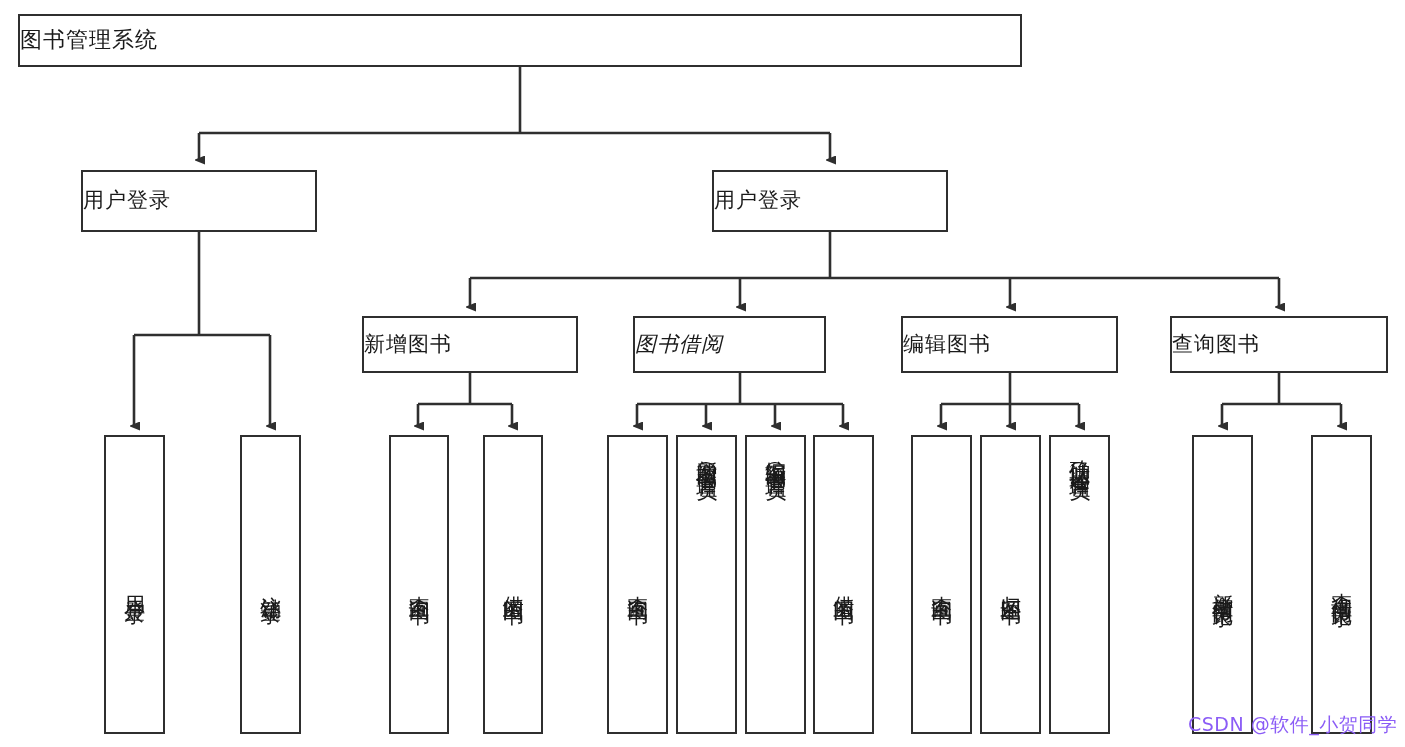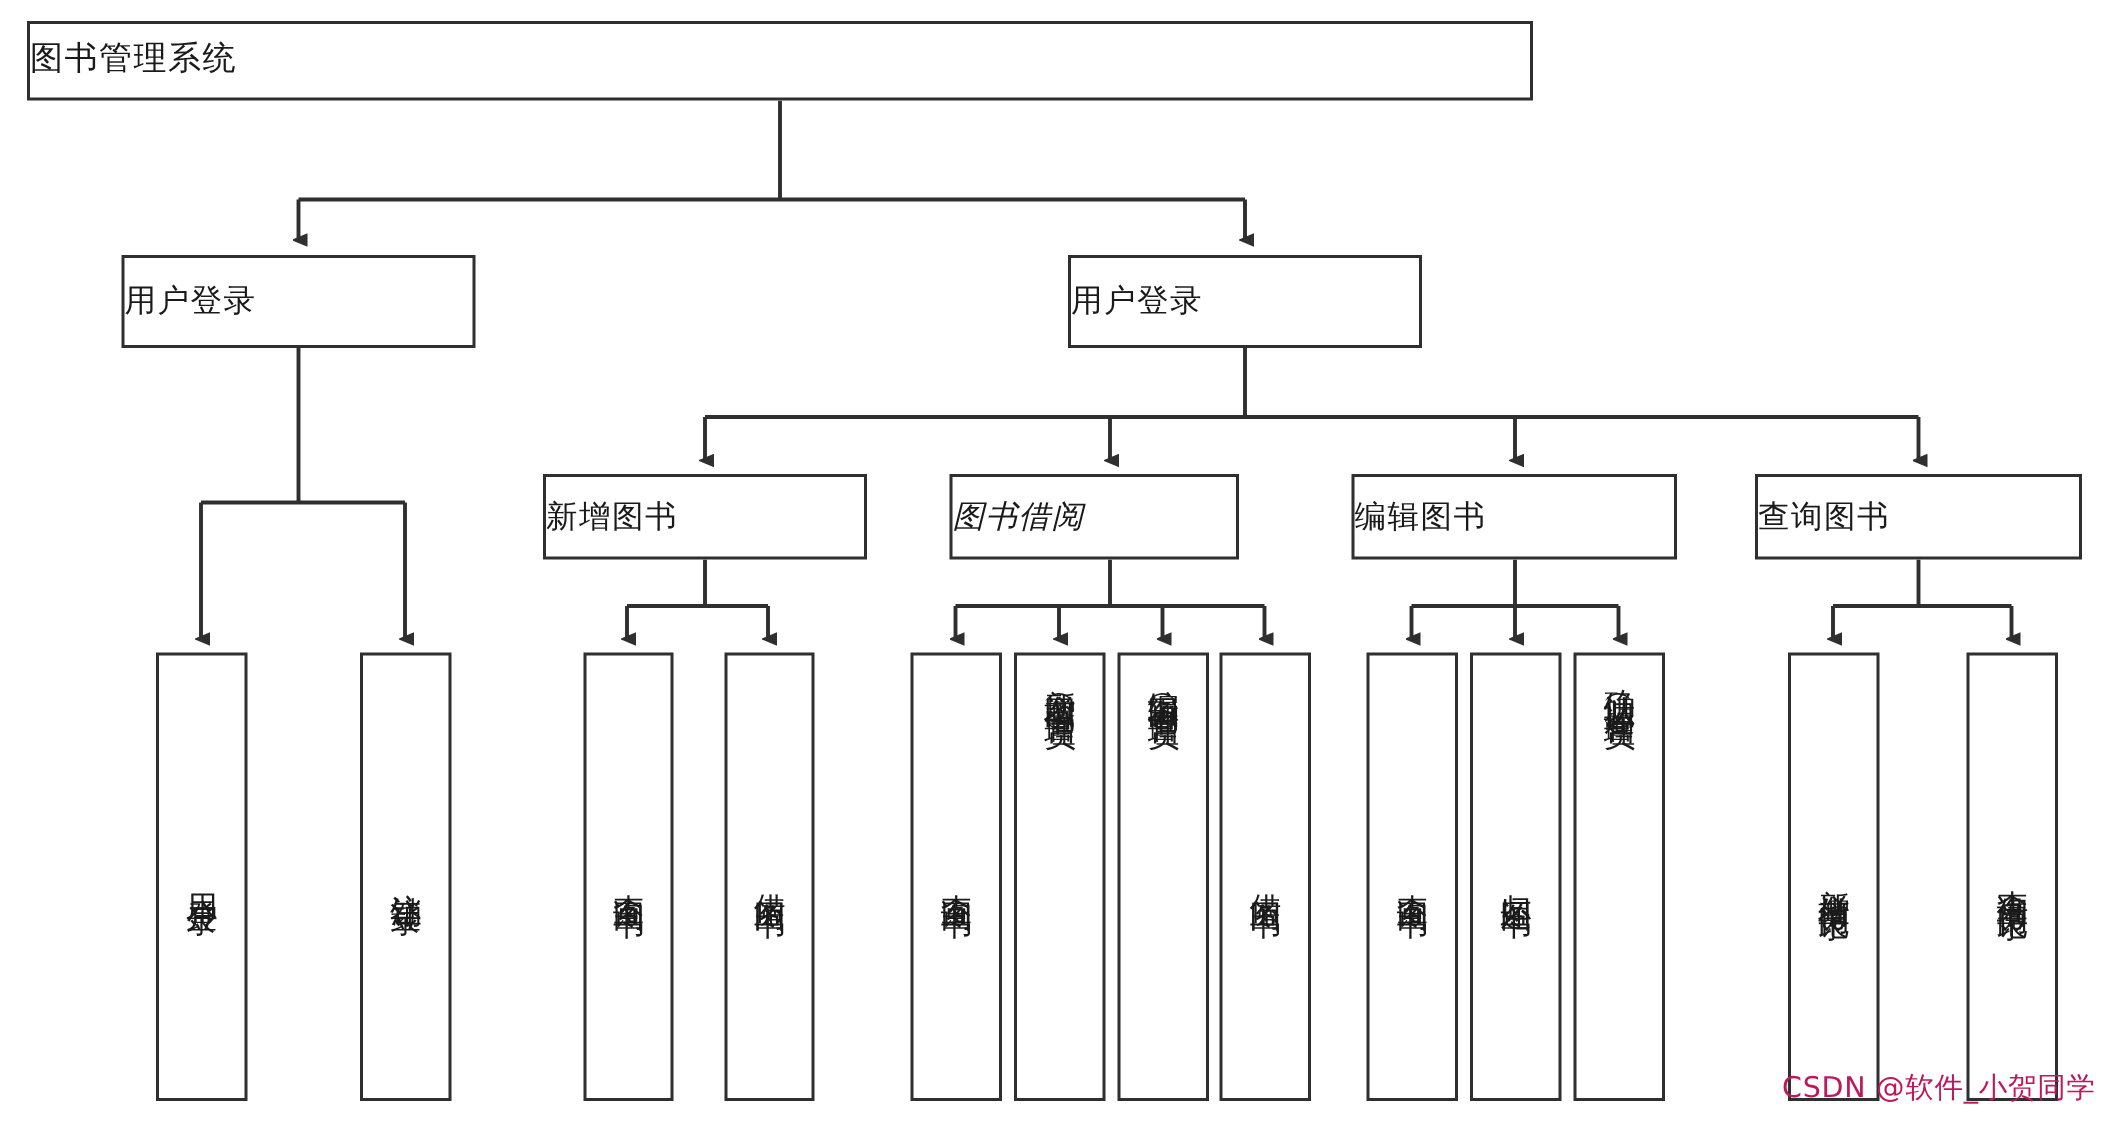--- a/index.html
+++ b/index.html
@@ -67,21 +67,21 @@
   }
   .leaf-inner.top {
     align-items: flex-start;
     padding-top: 6px;
   }
   .watermark {
     position: absolute;
     left: 1188px;
     top: 712px;
     font-size: 19px;
-    color: #be185d;
+    color: #8b5cf6;
     white-space: nowrap;
     letter-spacing: 0.5px;
   }
 </style>
 </head>
 <body>
 
 <div id="diagram-root">
 
   <svg class="connectors" viewBox="0 0 1405 747" xmlns="http://www.w3.org/2000/svg">

